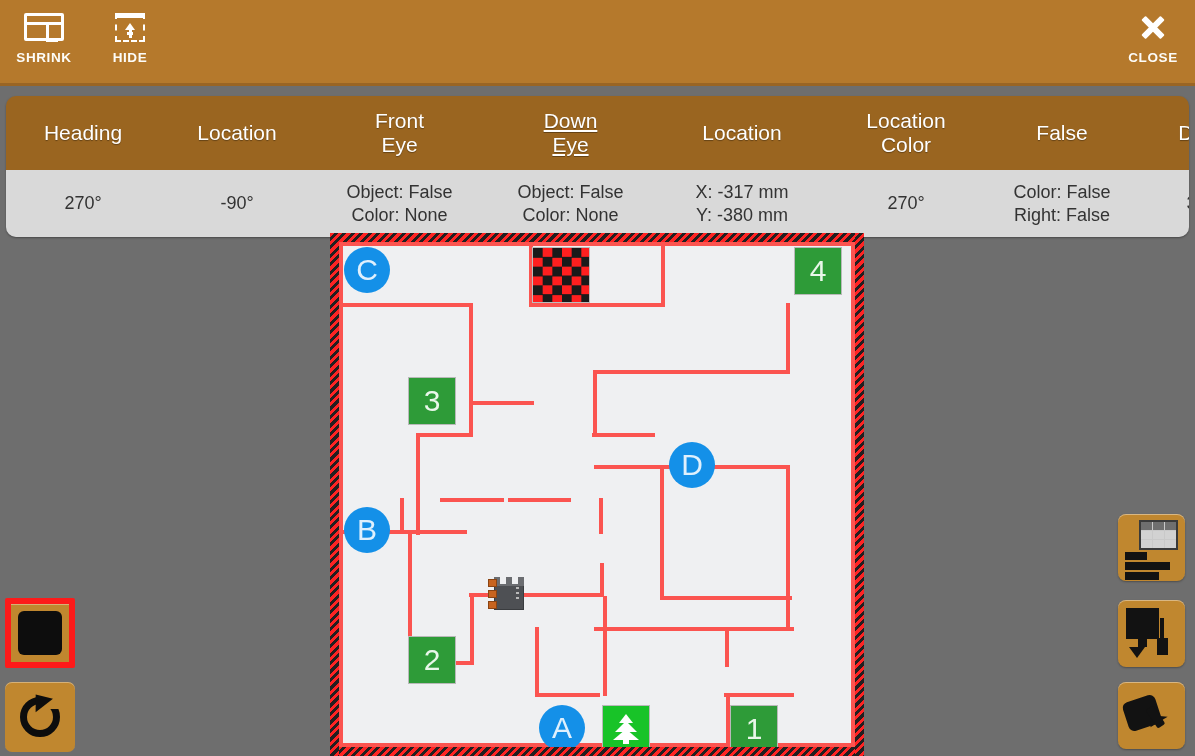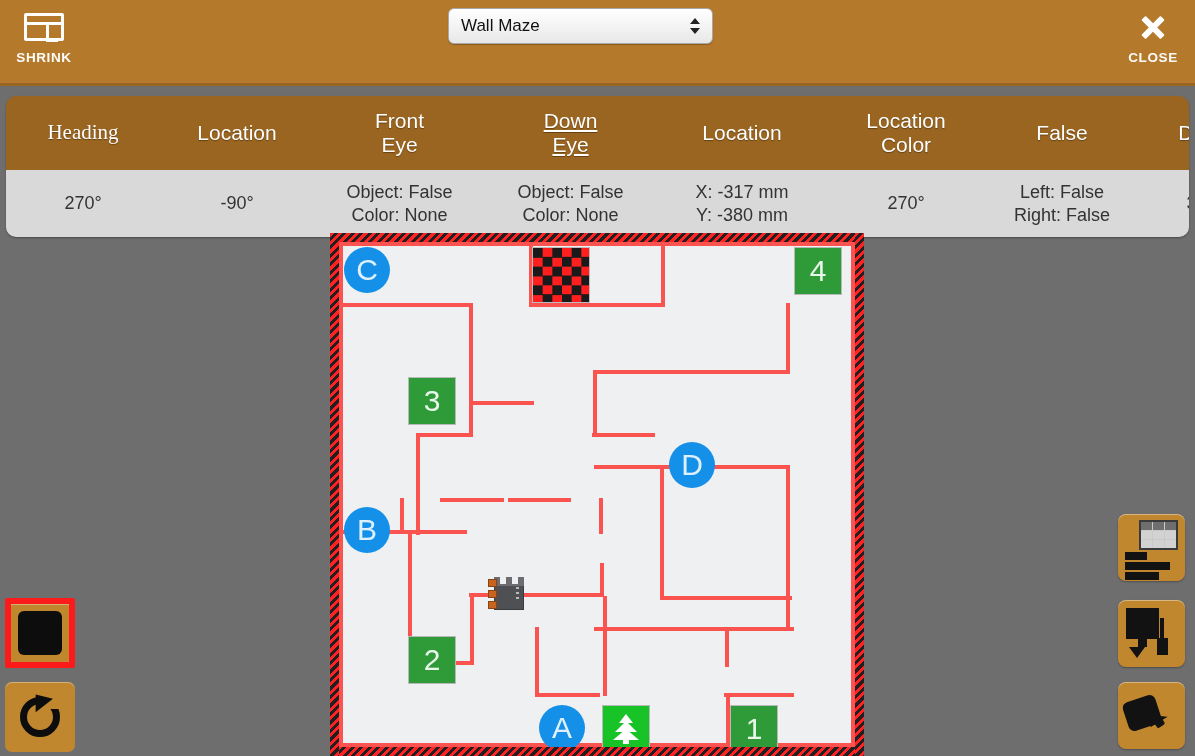--- a/index.html
+++ b/index.html
@@ -96,21 +96,21 @@
     background:#9a6520;color:#fff;font-size:21px;font-weight:normal;
     height:74px;vertical-align:middle;text-align:center;
     text-shadow:0 1px 1px rgba(0,0,0,.35);
     padding:0 2px;line-height:1.12;
   }
   #sensor-table td{
     background:#d9d9d9;color:#333;font-size:18px;
     height:67px;vertical-align:middle;text-align:center;line-height:1.25;
     padding:0 2px;
   }
-  .col-head{width:150px;font-family:Liberation Serif, serif;}
+  .col-head{width:150px;}
   .col-rot{width:150px;}
   .col-fe{width:167px;}
   .col-de{width:167px;text-decoration:underline;}
   .col-loc{width:168px;}
   .col-la{width:152px;}
   .col-bmp{width:152px;}
   .col-dist{width:154px;}
   .twoline span{display:block;}
   .lalign{text-align:left;padding-left:18px;}
 
@@ -237,29 +237,30 @@
 
 <div id="header">
 
   <div class="hdr-btn" id="btn-shrink">
     <span class="glyph">
         <span class="ico-shrink"></span>
       </span>
     <span class="lbl">SHRINK</span>
   </div>
 
+  <div class="hdr-btn" id="btn-hide">
+    <span class="glyph">
+        <span class="ico-hide">
+          <span class="stem"></span>
+        </span>
+      </span>
+    <span class="lbl">HIDE</span>
+  </div>
 
   <div id="dropdown-wrap">
-    <div id="playground-select">
-      <span>Wall Maze</span>
-      <span class="arrows">
-        <span class="up"></span>
-          <span class="dn"></span>
-      </span>
-    </div>
   </div>
 
 
   <div class="hdr-btn" id="btn-close">
     <span class="glyph">
         <span class="ico-close"></span>
       </span>
     <span class="lbl">CLOSE</span>
   </div>
 </div>
@@ -308,21 +309,21 @@
         <td class="twoline">
           <span>Object: False</span>
           <span>Color: None</span>
         </td>
         <td class="twoline lalign">
           <span>X: -317 mm</span>
           <span>Y: -380 mm</span>
         </td>
         <td>270°</td>
         <td class="twoline">
-          <span>Left: False</span>
+          <span>Color: False</span>
           <span>Right: False</span>
         </td>
         <td>350 mm</td>
       </tr>
     </tbody>
   </table>
 </div>
 
 <div id="maze">
 

